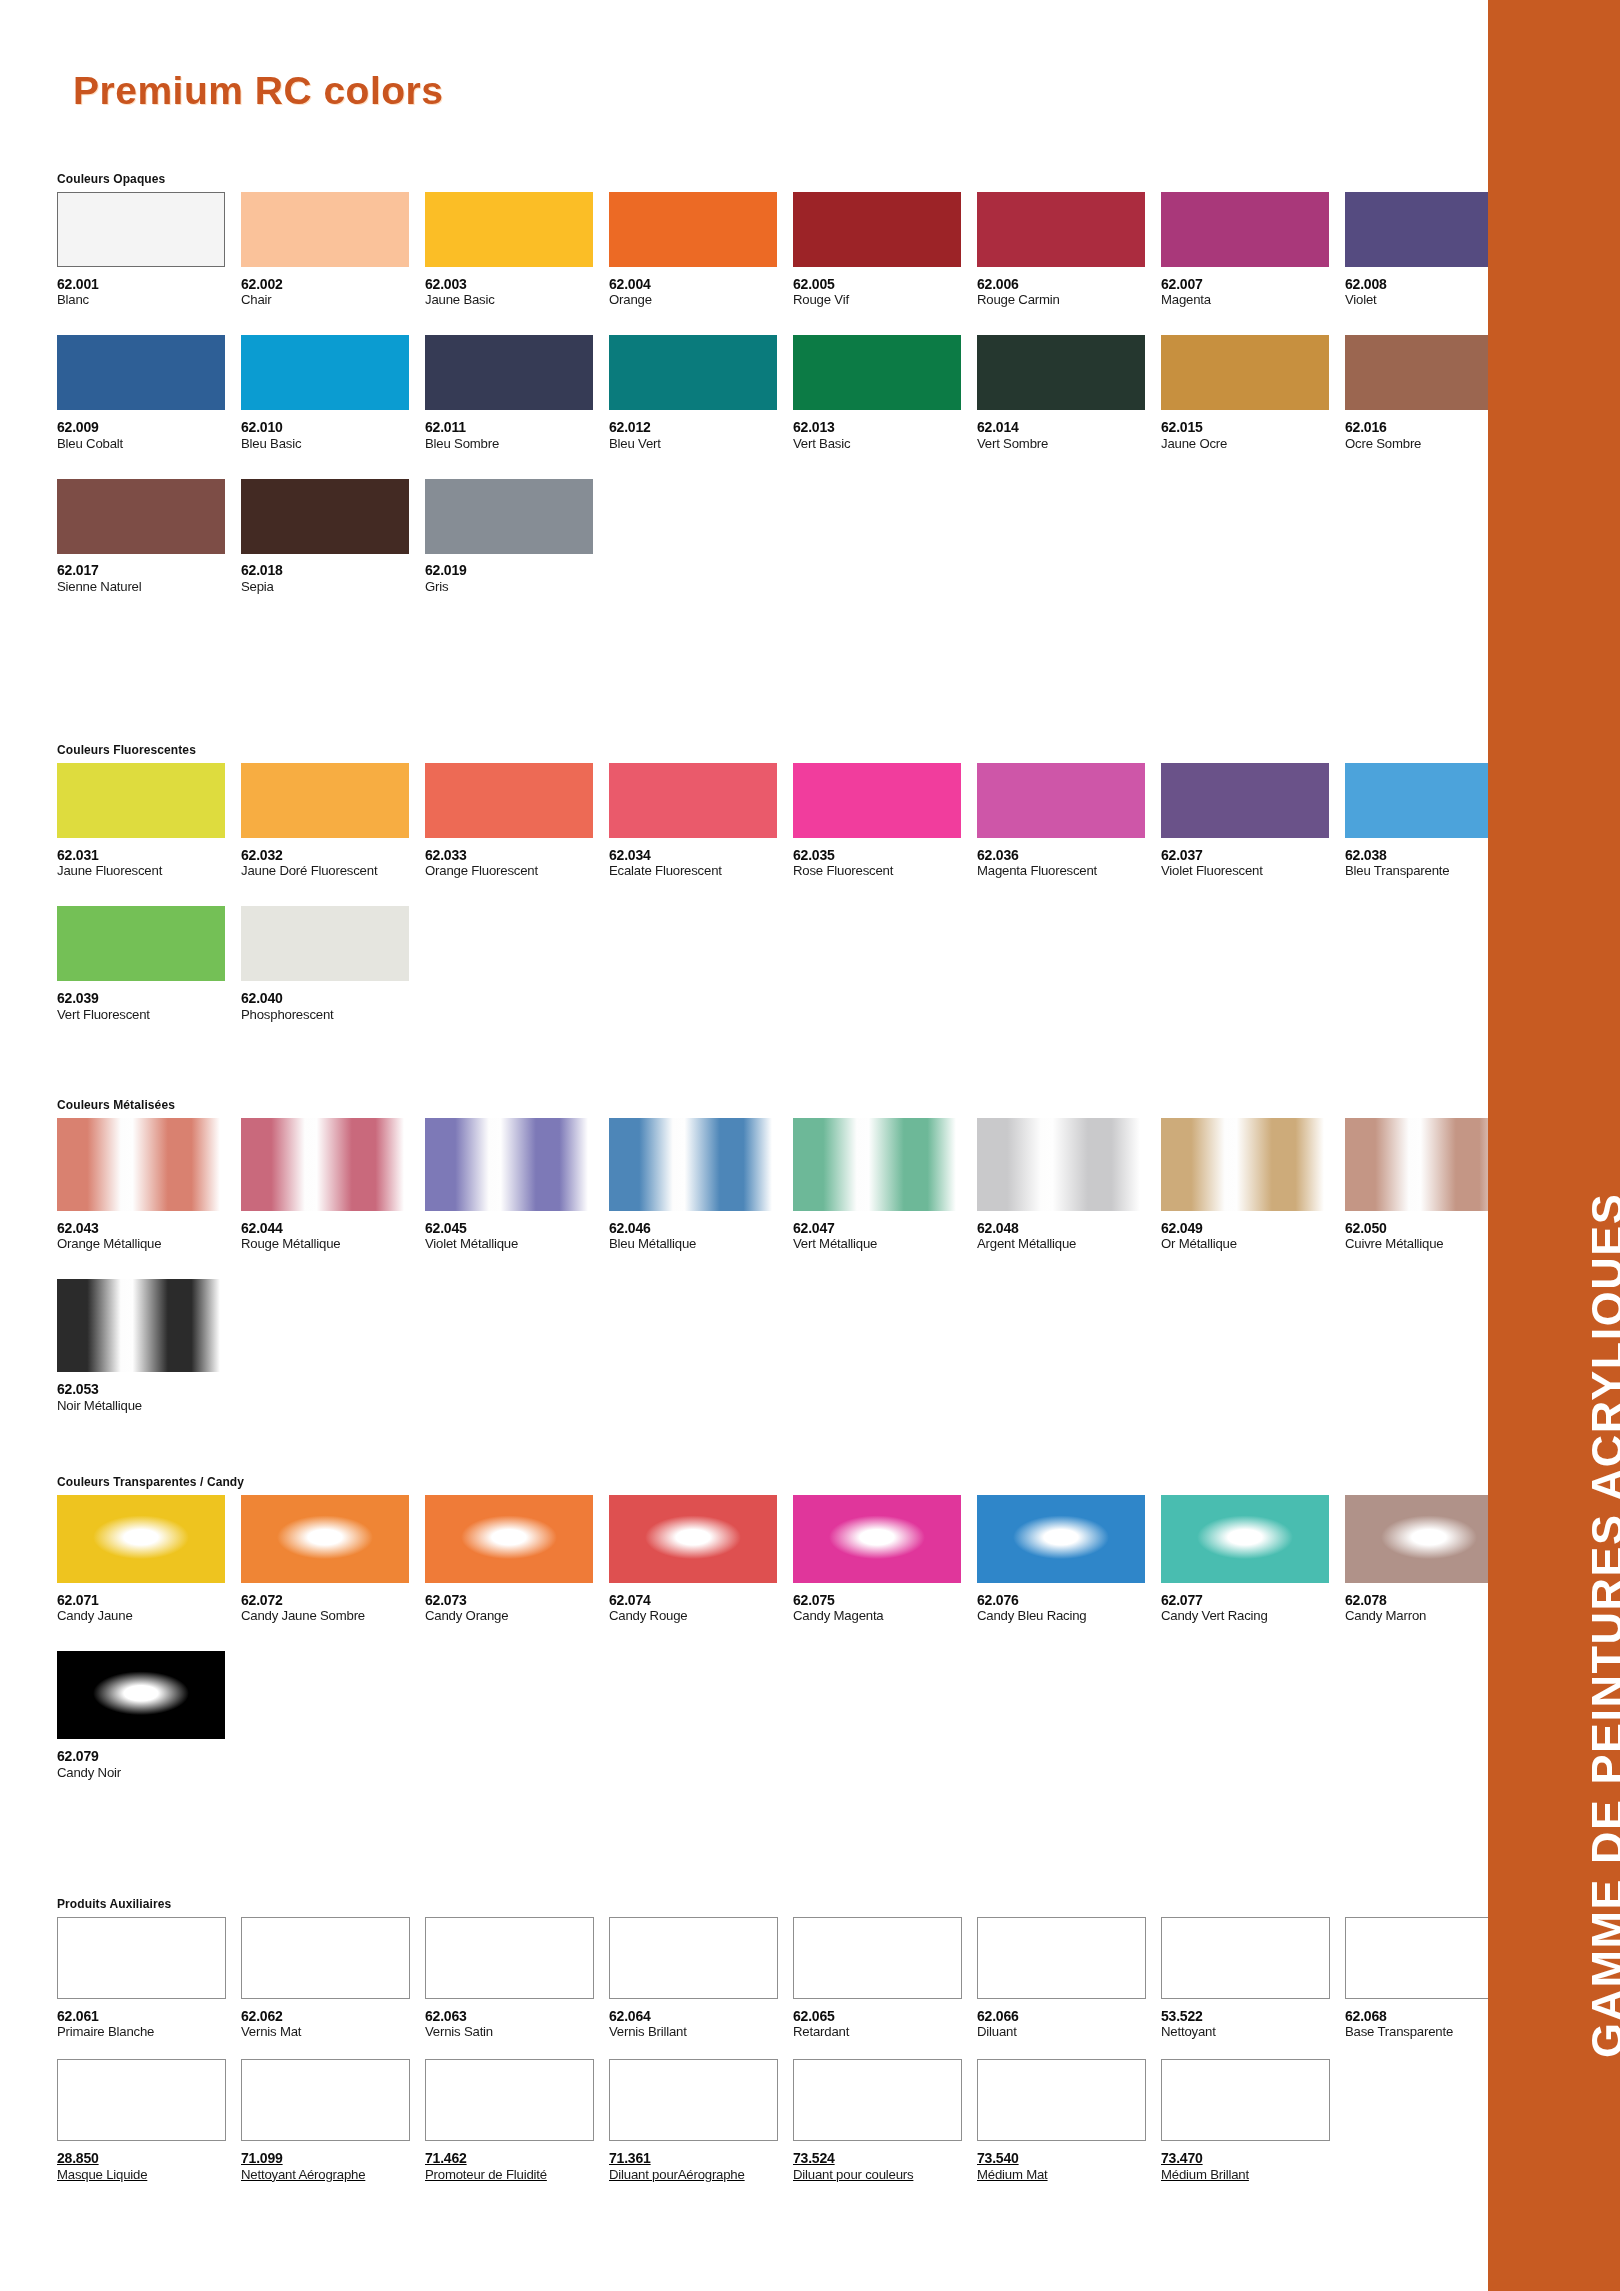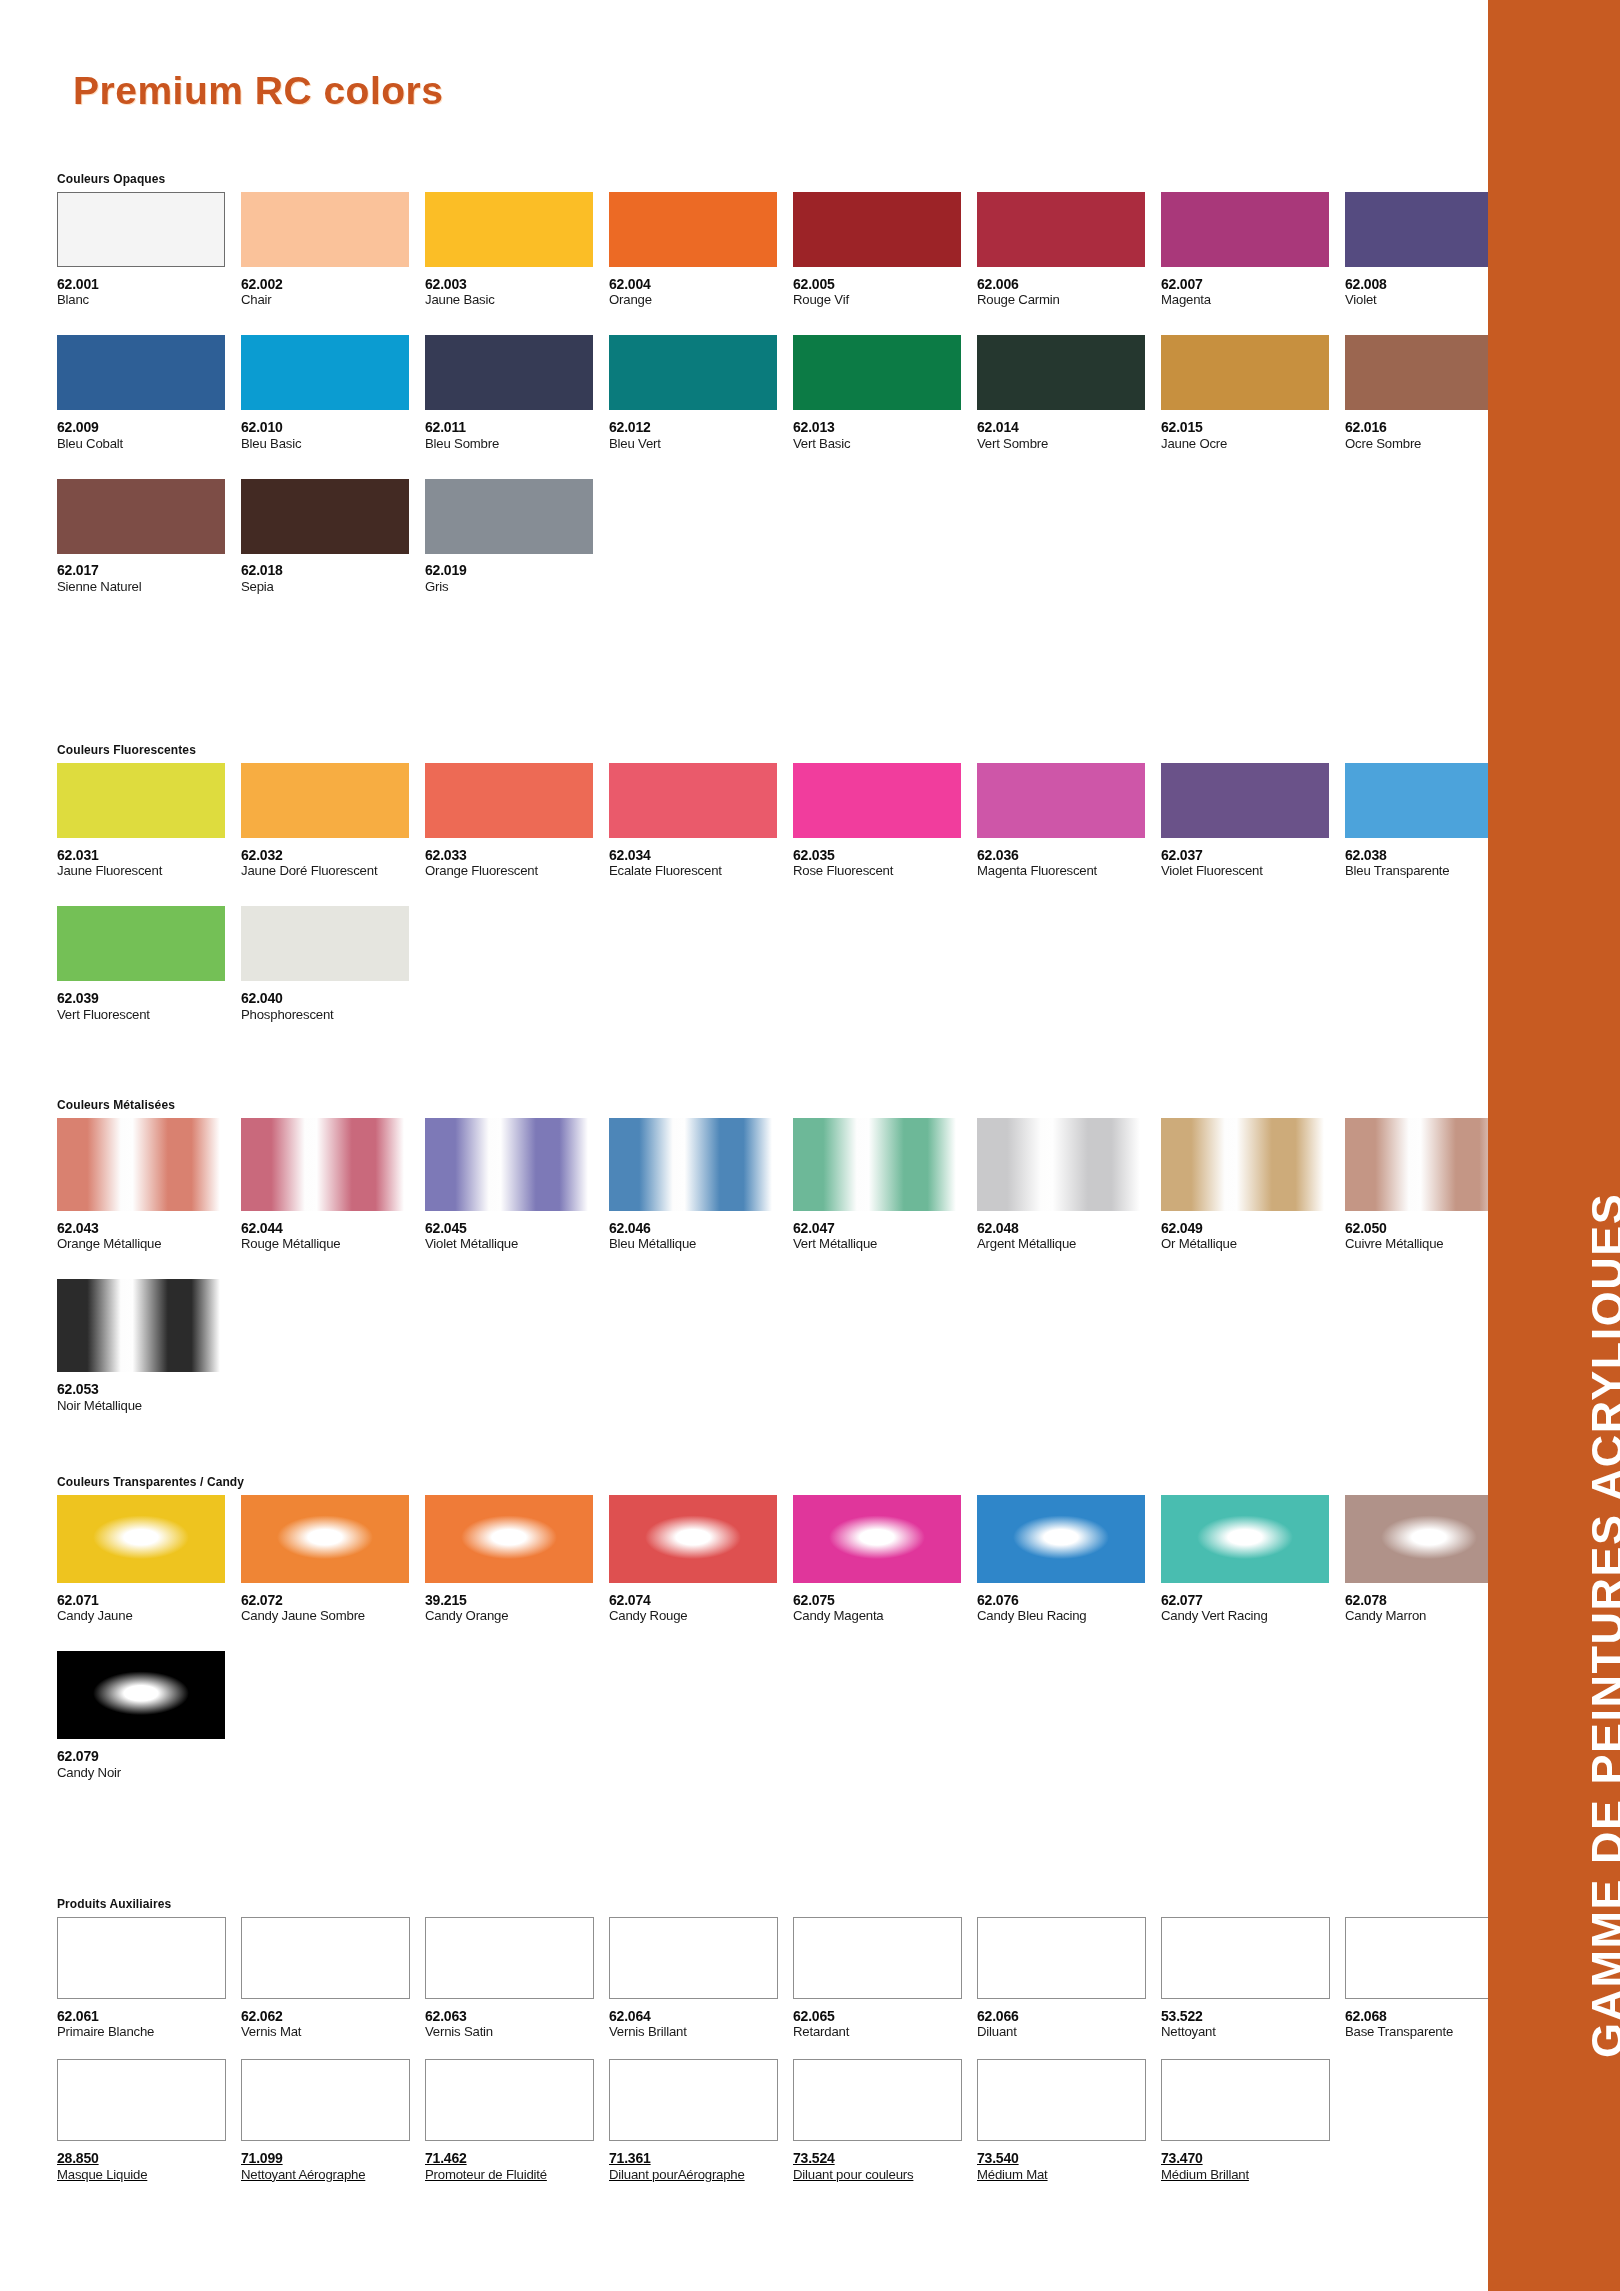--- a/index.html
+++ b/index.html
@@ -343,21 +343,21 @@
               <div class="code">62.071</div>
               <div class="name">Candy Jaune</div>
             </div>
             <div class="cell">
               <div class="swatch candy" style="height: 88px; background: radial-gradient(46% 40% at 50% 48%, rgb(255, 255, 255) 0%, rgba(255, 255, 255, 0.55) 22%, rgb(239, 133, 53) 62%, rgb(239, 133, 53) 100%);"></div>
               <div class="code">62.072</div>
               <div class="name">Candy Jaune Sombre</div>
             </div>
             <div class="cell">
               <div class="swatch candy" style="height: 88px; background: radial-gradient(46% 40% at 50% 48%, rgb(255, 255, 255) 0%, rgba(255, 255, 255, 0.55) 22%, rgb(239, 123, 56) 62%, rgb(239, 123, 56) 100%);"></div>
-              <div class="code">39.215</div>
+              <div class="code">62.073</div>
               <div class="name">Candy Orange</div>
             </div>
             <div class="cell">
               <div class="swatch candy" style="height: 88px; background: radial-gradient(46% 40% at 50% 48%, rgb(255, 255, 255) 0%, rgba(255, 255, 255, 0.55) 22%, rgb(222, 80, 80) 62%, rgb(222, 80, 80) 100%);"></div>
               <div class="code">62.074</div>
               <div class="name">Candy Rouge</div>
             </div>
             <div class="cell">
               <div class="swatch candy" style="height: 88px; background: radial-gradient(46% 40% at 50% 48%, rgb(255, 255, 255) 0%, rgba(255, 255, 255, 0.55) 22%, rgb(224, 54, 155) 62%, rgb(224, 54, 155) 100%);"></div>
               <div class="code">62.075</div>

